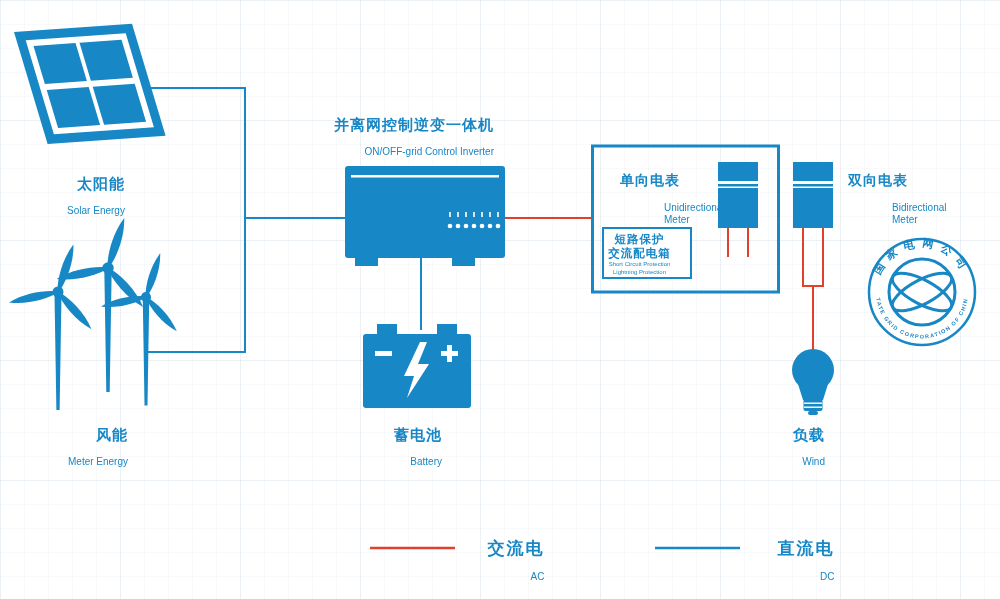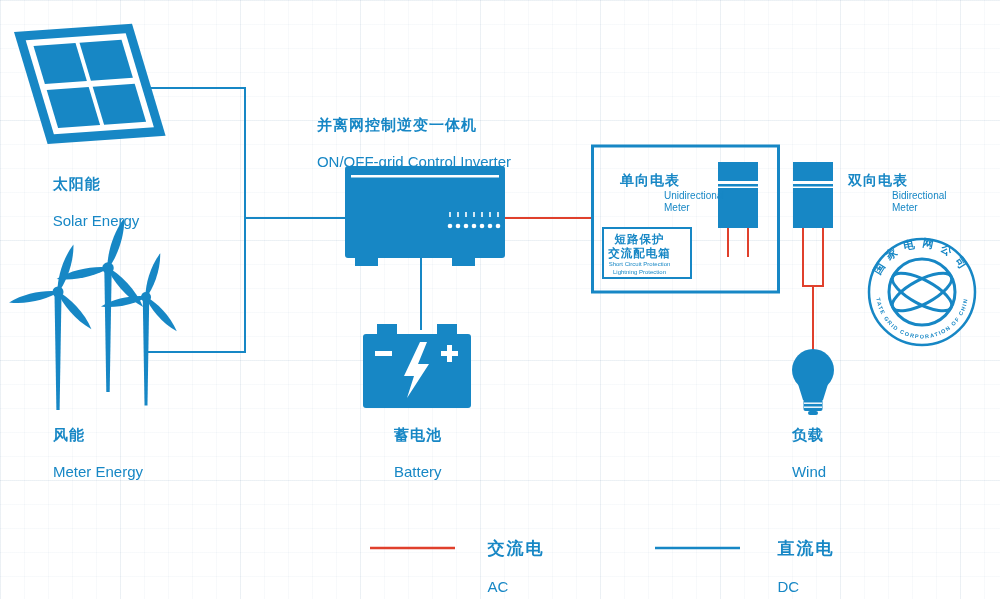--- a/index.html
+++ b/index.html
@@ -21,24 +21,24 @@
   .ln-r{ stroke:#E0402C; stroke-width:2; fill:none; }
   .lw{ stroke-width:2.5; }
   .box{ fill:none; stroke:#1787C5; stroke-width:3; }
   .pbox{ fill:#fff; stroke:#1787C5; stroke-width:2; }
   .logo-ring{ fill:#fff; stroke:#1787C5; stroke-width:2.5; }
   .globe{ fill:none; stroke:#1787C5; stroke-width:3; }
   .logo-zh{ font-family:"Liberation Sans",sans-serif; font-weight:bold; font-size:11px; fill:#1787C5; letter-spacing:7px; }
   .logo-en{ font-family:"Liberation Sans",sans-serif; font-weight:bold; font-size:5.5px; fill:#1787C5; letter-spacing:1.3px; }
 
   .label{ position:absolute; color:#1787C5; white-space:nowrap; }
-  .center{ transform:translateX(-50%); text-align:left; }
+  .center{ transform:translateX(-50%); text-align:right; }
   .zh{ font-size:15px; font-weight:bold; letter-spacing:1px; }
-  .en{ font-size:15px; margin-top:18px; }
-  .zh-s{ font-size:14px; font-weight:bold; margin-bottom:0; letter-spacing:1px; }
+  .en{ font-size:10px; margin-top:11px; }
+  .zh-s{ font-size:14px; font-weight:bold; margin-bottom:12px; letter-spacing:1px; }
   .en-s{ font-size:10px; line-height:12px;margin-left:44px; }
   .zh-l{ font-size:17px; font-weight:bold; letter-spacing:2px; }
   .prot{ position:absolute; left:604px; top:232px; width:71px; text-align:center; color:#1787C5; }
   .p-zh{ font-size:11.5px; font-weight:bold; line-height:14px; letter-spacing:1px; }
   .p-en{ font-size:6px; line-height:7px; margin-top:1px; }
 </style>
 </head>
 <body>
 
 <div class="canvas">

